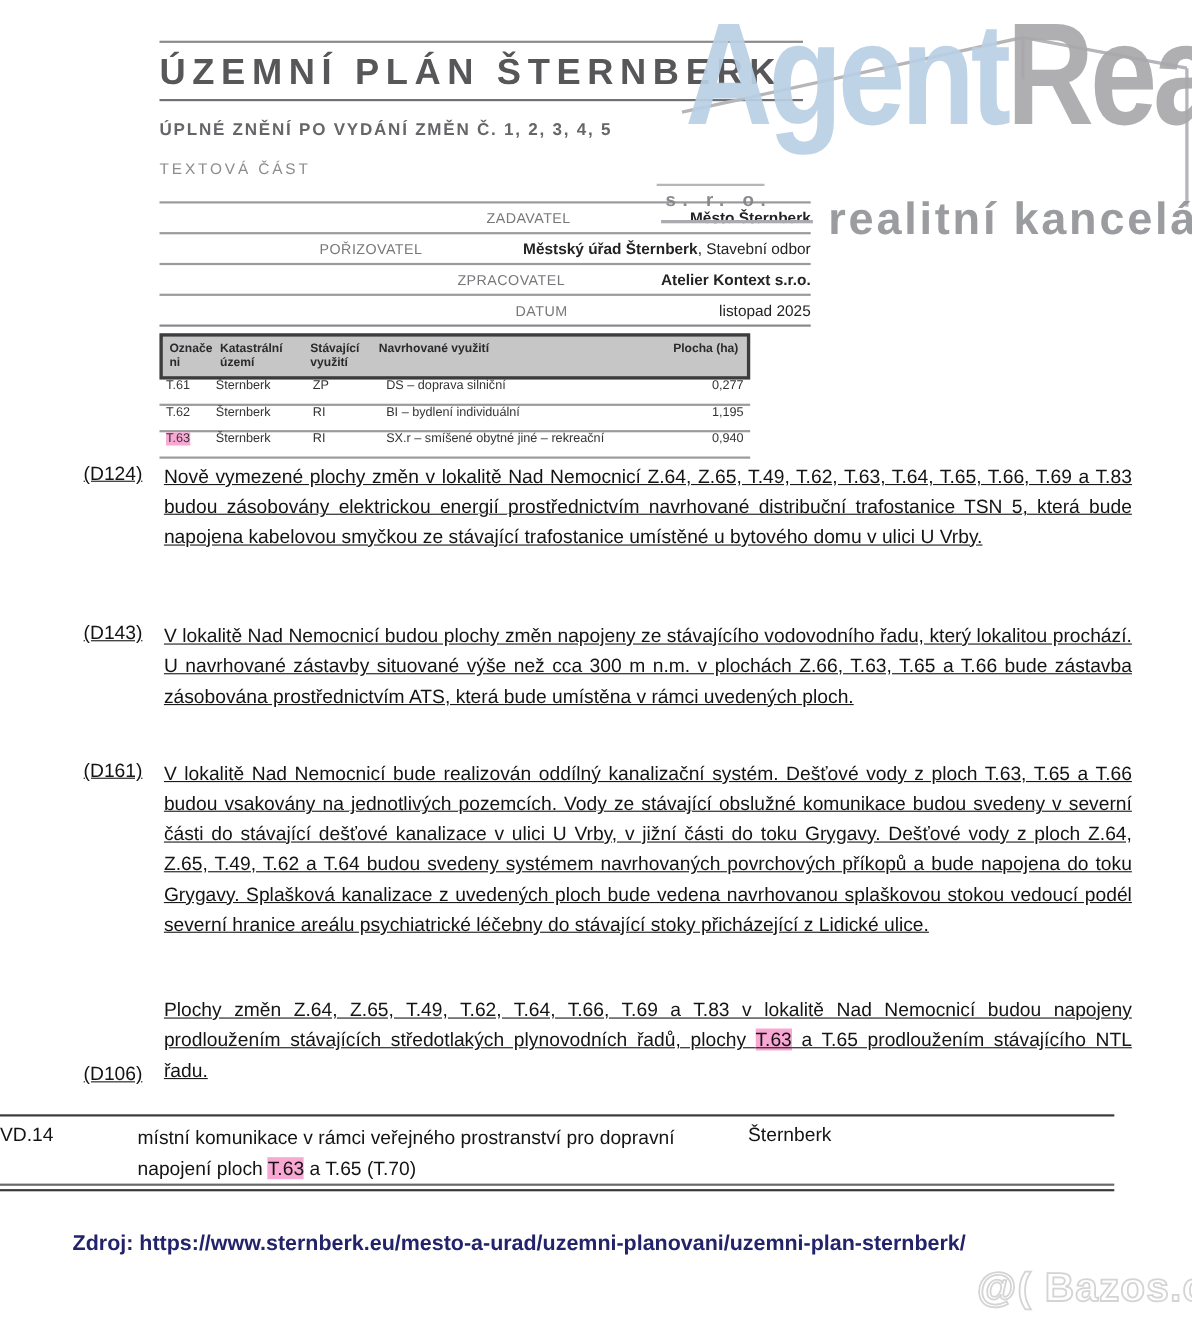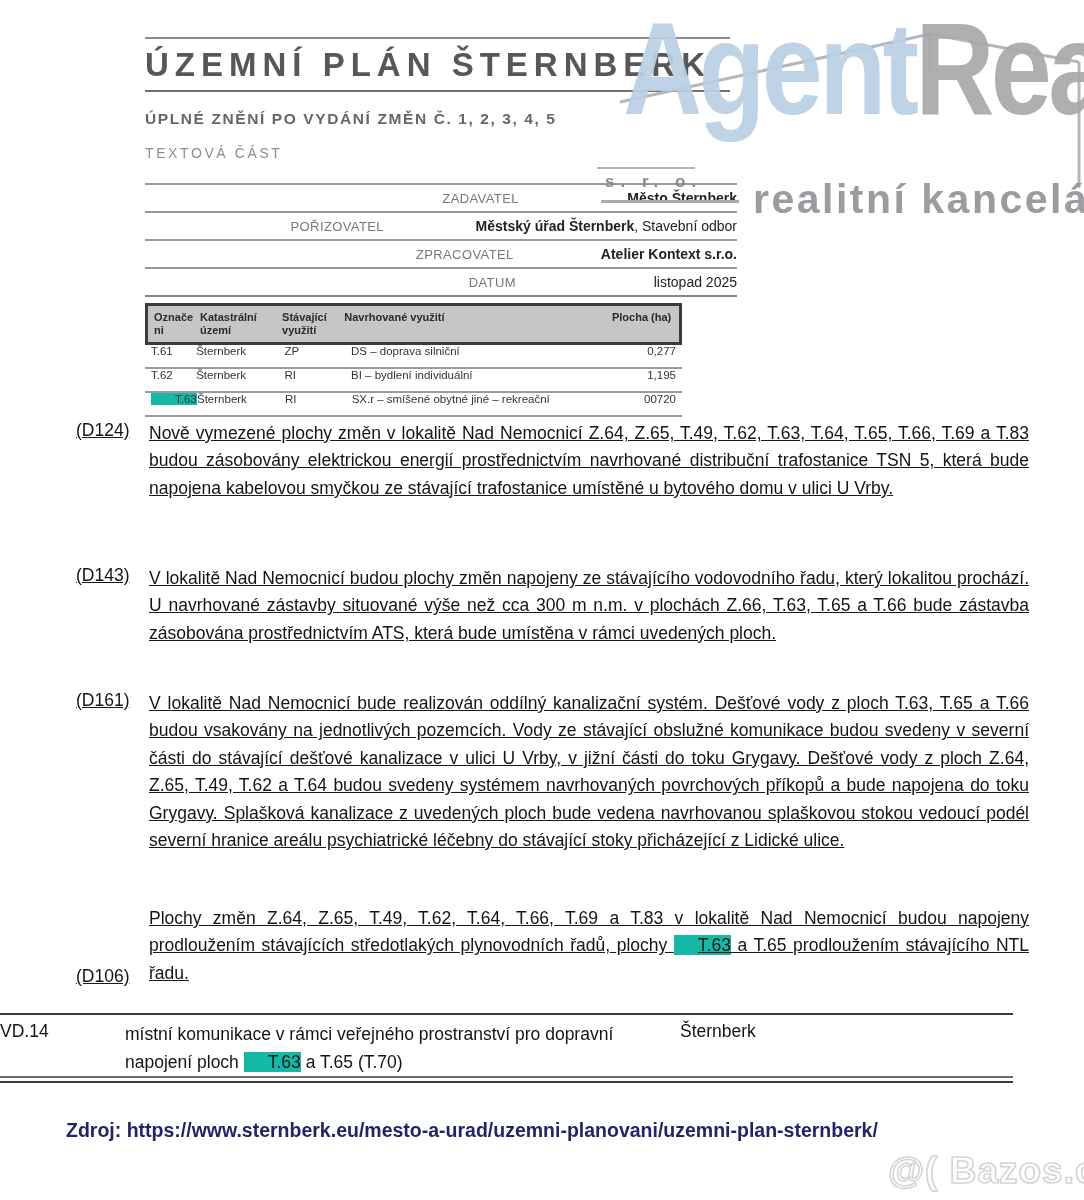--- a/index.html
+++ b/index.html
@@ -43,21 +43,21 @@
   .land-head > div{padding:5px 2px 5px 6px;}
   .land-row{display:flex;align-items:flex-start;height:22px;border-bottom:2px solid #9b9b9e;color:#333;}
   .land-row > div{padding:0 2px 0 6px;}
   .c1{width:38px;}
   .c2{width:82px;}
   .c3{width:60px;}
   .c4{width:252px;}
   .c5{width:72px;}
   .c5h{text-align:left;margin-left:32px;}
   .c5v{text-align:right;padding-right:6px !important;}
-  .hl{background:#14b8a6;padding-left:24px;}
+  .hl{background:#f9a8d4;}
 
   
   .para{position:absolute;left:76px;width:953px;display:flex;text-decoration:underline;}
   .para-label{width:73px;flex:none;font-size:17.5px;color:#141414;}
   .para-text{flex:1;font-size:17.5px;line-height:27.4px;text-align:justify;color:#141414;}
   .p1{top:420px;} .p2{top:565px;} .p3{top:690px;} .p4{top:905px;align-items:flex-end;}
 
   
   .vd-topline{position:absolute;left:0;top:1013px;width:1013px;height:2px;background:#3a3a3c;}
   .vd-row{position:absolute;left:0;top:1021px;width:1013px;display:flex;font-size:17.5px;color:#141414;}
@@ -140,21 +140,21 @@
       <div class="c2">Šternberk</div>
       <div class="c3">RI</div>
       <div class="c4">BI – bydlení individuální</div>
       <div class="c5 c5v">1,195</div>
     </div>
     <div class="land-row">
       <div class="c1"><span class="hl">T.63</span></div>
       <div class="c2">Šternberk</div>
       <div class="c3">RI</div>
       <div class="c4">SX.r – smíšené obytné jiné – rekreační</div>
-      <div class="c5 c5v">00720</div>
+      <div class="c5 c5v">0,940</div>
     </div>
   </div>
 
   <div class="para p1">
     <div class="para-label">(D124)</div>
     <div class="para-text">Nově vymezené plochy změn v lokalitě Nad Nemocnicí Z.64, Z.65, T.49, T.62, T.63, T.64, T.65, T.66, T.69 a T.83 budou zásobovány elektrickou energií prostřednictvím navrhované distribuční trafostanice TSN 5, která bude napojena kabelovou smyčkou ze stávající trafostanice umístěné u bytového domu v ulici U Vrby.</div>
   </div>
 
   <div class="para p2">
     <div class="para-label">(D143)</div>

